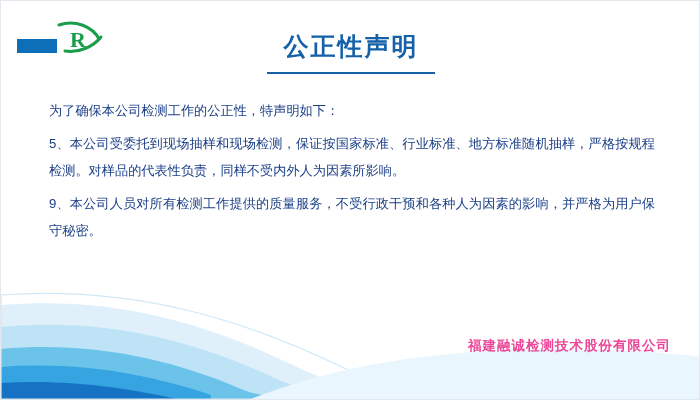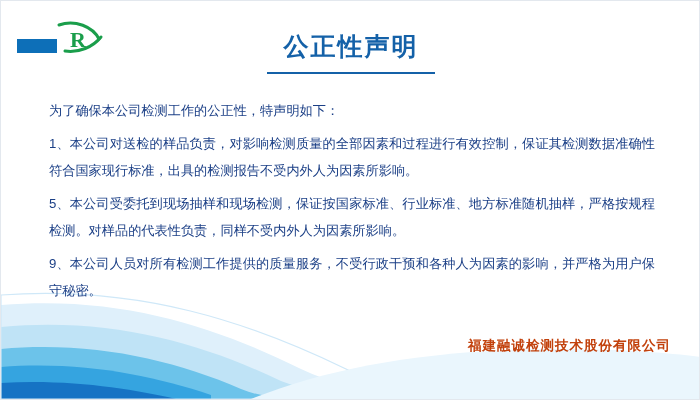--- a/index.html
+++ b/index.html
@@ -82,21 +82,21 @@
     text-justify: inter-ideograph;
   }
 
   
   .signature {
     position: absolute;
     right: 28px;
     top: 336px;
     font-size: 13.5px;
     font-weight: bold;
-    color: #c2410c;
+    color: #ec4899;
     letter-spacing: 1px;
   }
 </style>
 </head>
 <body>
 
 <div class="slide">
 
   <svg class="waves" viewBox="0 0 700 200" preserveAspectRatio="none">
     <path d="M0,106 C120,96 215,128 300,170 C360,198 420,200 480,200 L0,200 Z" fill="#dff0fb"></path>
@@ -115,20 +115,19 @@
     <text x="55" y="30" font-family="Liberation Serif, serif" font-size="22" font-weight="bold" fill="#1a9e4b">R</text>
   </svg>
 
   <div class="title-wrap">
     <div class="title">公正性声明</div>
     <div class="title-rule"></div>
   </div>
 
   <div class="body-text">
     <p class="para">为了确保本公司检测工作的公正性，特声明如下：</p>
-    <p class="para">1、本公司对送检的样品负责，对影响检测质量的全部因素和过程进行有效控制，保证其检测数据准确性符合国家现行标准，出具的检测报告不受内外人为因素所影响。</p>
     <p class="para">5、本公司受委托到现场抽样和现场检测，保证按国家标准、行业标准、地方标准随机抽样，严格按规程检测。对样品的代表性负责，同样不受内外人为因素所影响。</p>
     <p class="para">9、本公司人员对所有检测工作提供的质量服务，不受行政干预和各种人为因素的影响，并严格为用户保守秘密。</p>
   </div>
 
   <div class="signature">福建融诚检测技术股份有限公司</div>
 
 </div>
 
 </body></html>

